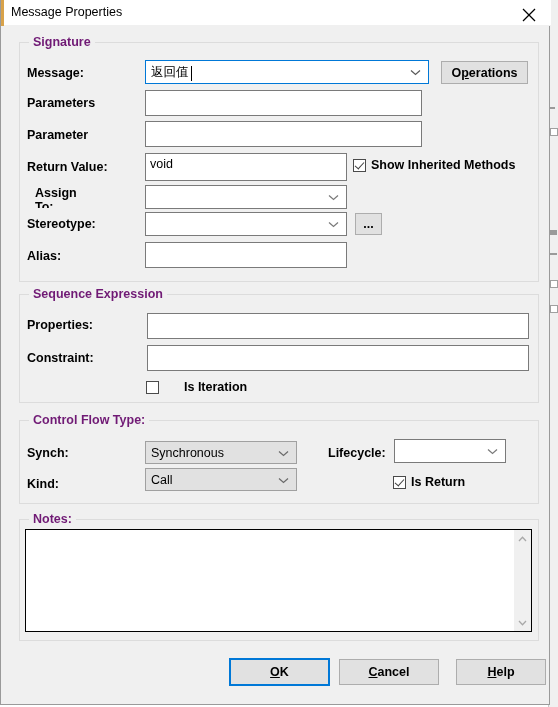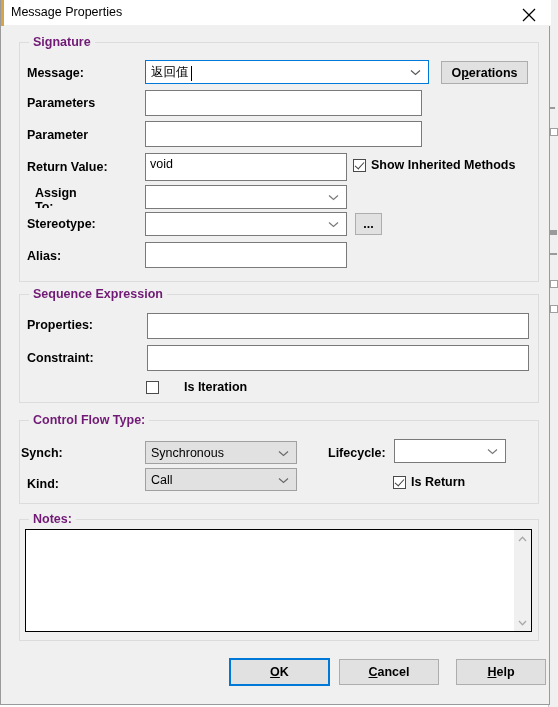--- a/index.html
+++ b/index.html
@@ -362,21 +362,21 @@
 
   <div class="cbx-wrap" style="left:145px; top:380px;gap:20px;">
     <span class="cbx-box"></span>
     <span class="cbx-lbl">Is Iteration</span>
   </div>
 
   <div class="group" style="left:18px; top:420px; width:520px; height:84px;">
     <span class="group-title">Control Flow Type:</span>
   </div>
 
-  <div class="lbl" style="left:20px; top:446px;text-align:right;">Synch:</div>
+  <div class="lbl" style="left:26px; top:446px;text-align:right;">Synch:</div>
   <div class="combo disabled" style="left:144px; top:441px; width:152px; height:23px;">
     <span class="cval">Synchronous</span>
     <span class="carrow">
       <svg width="11" height="7" viewBox="0 0 11 7">
           <polyline points="1,1.5 5.5,5.5 10,1.5" fill="none" stroke="#6a6a6a" stroke-width="1.2"></polyline>
         </svg>
     </span>
   </div>
 
   <div class="lbl" style="left:327px; top:446px;">Lifecycle:</div>

